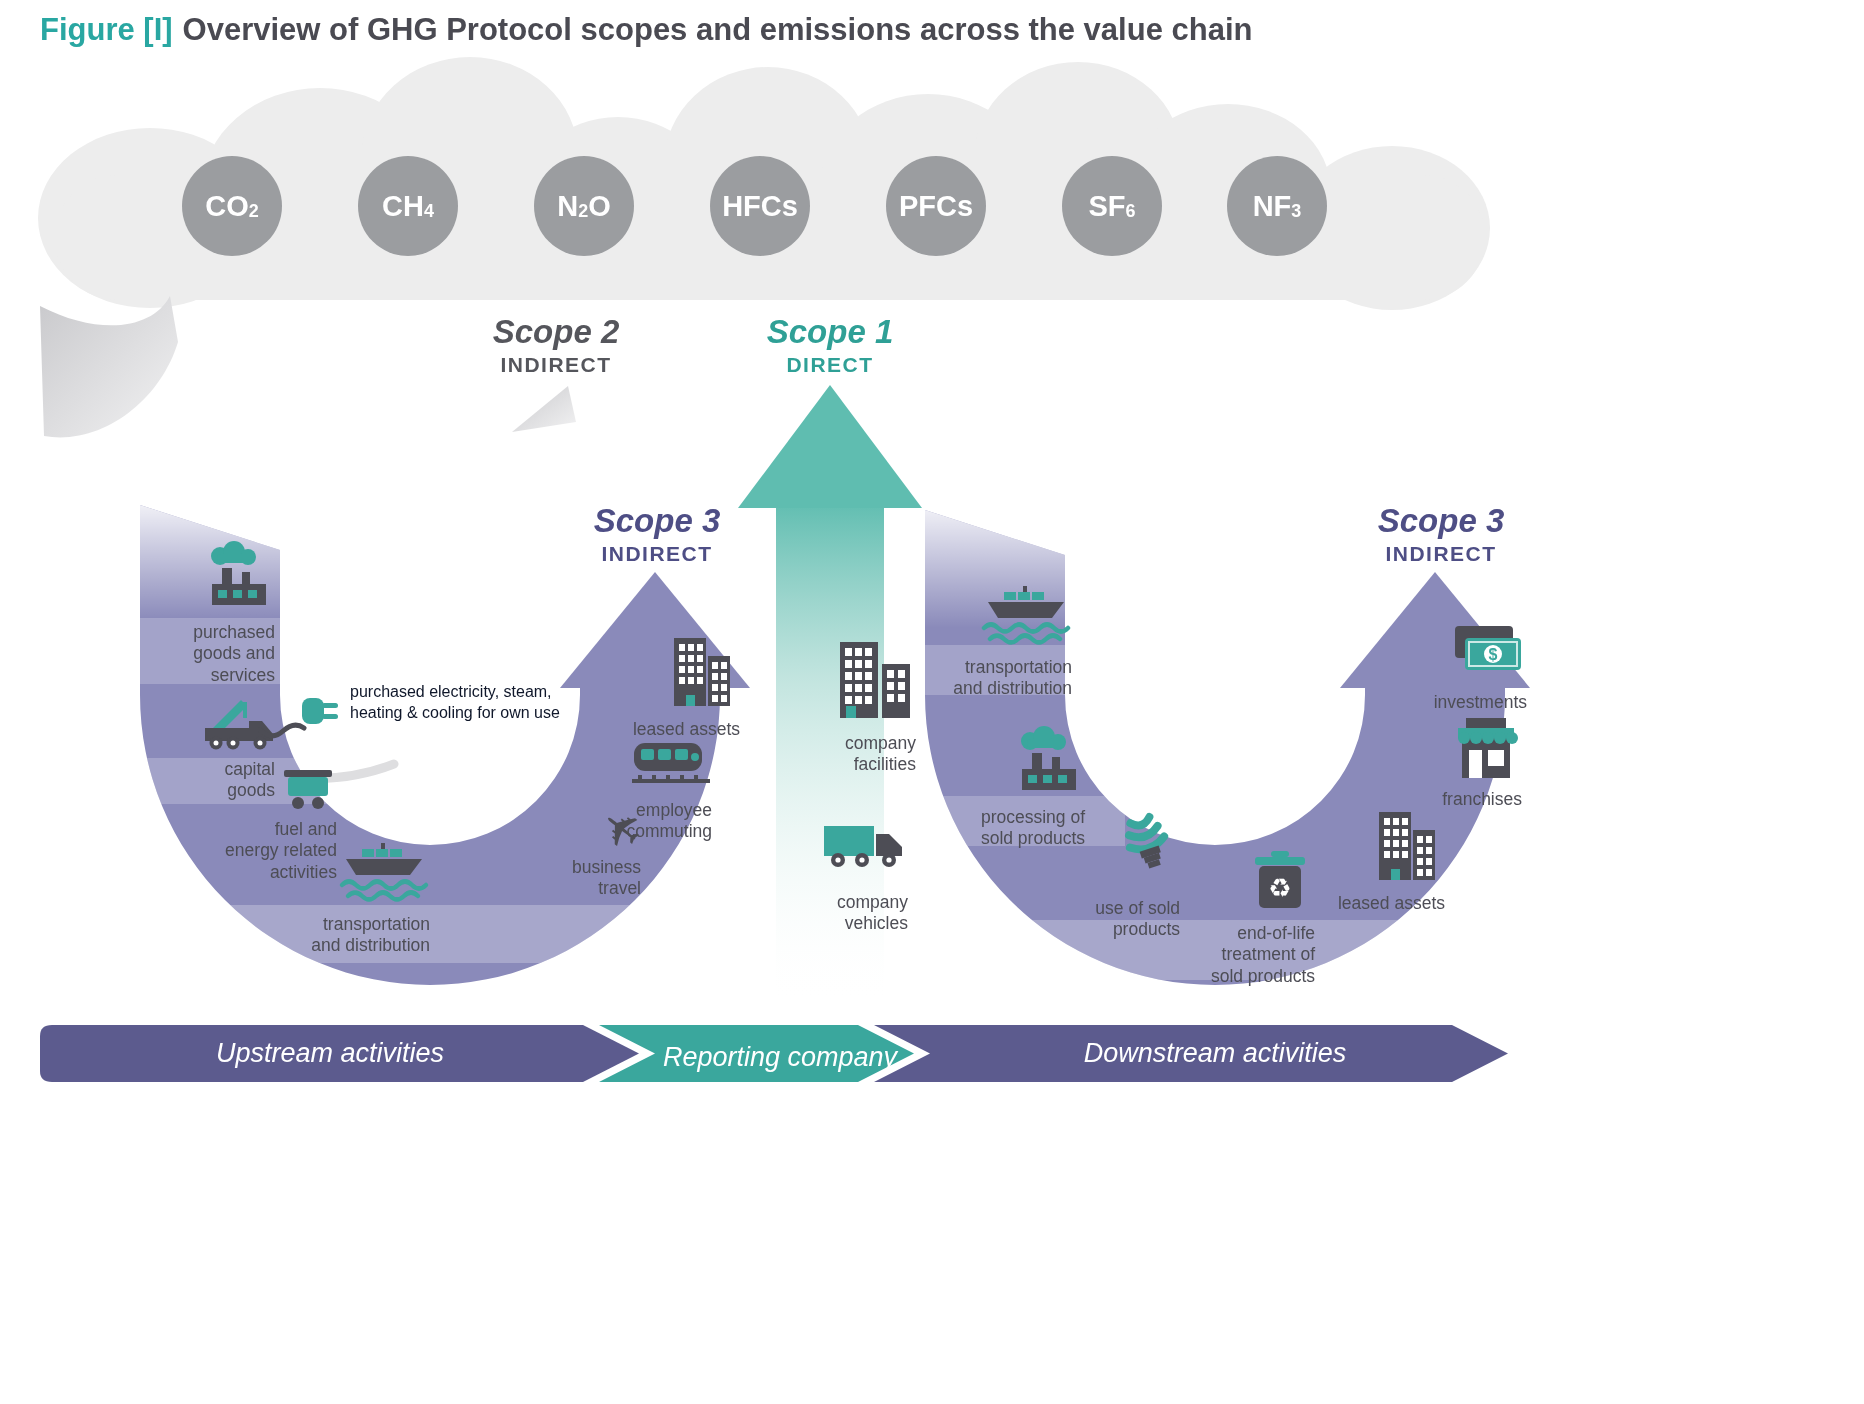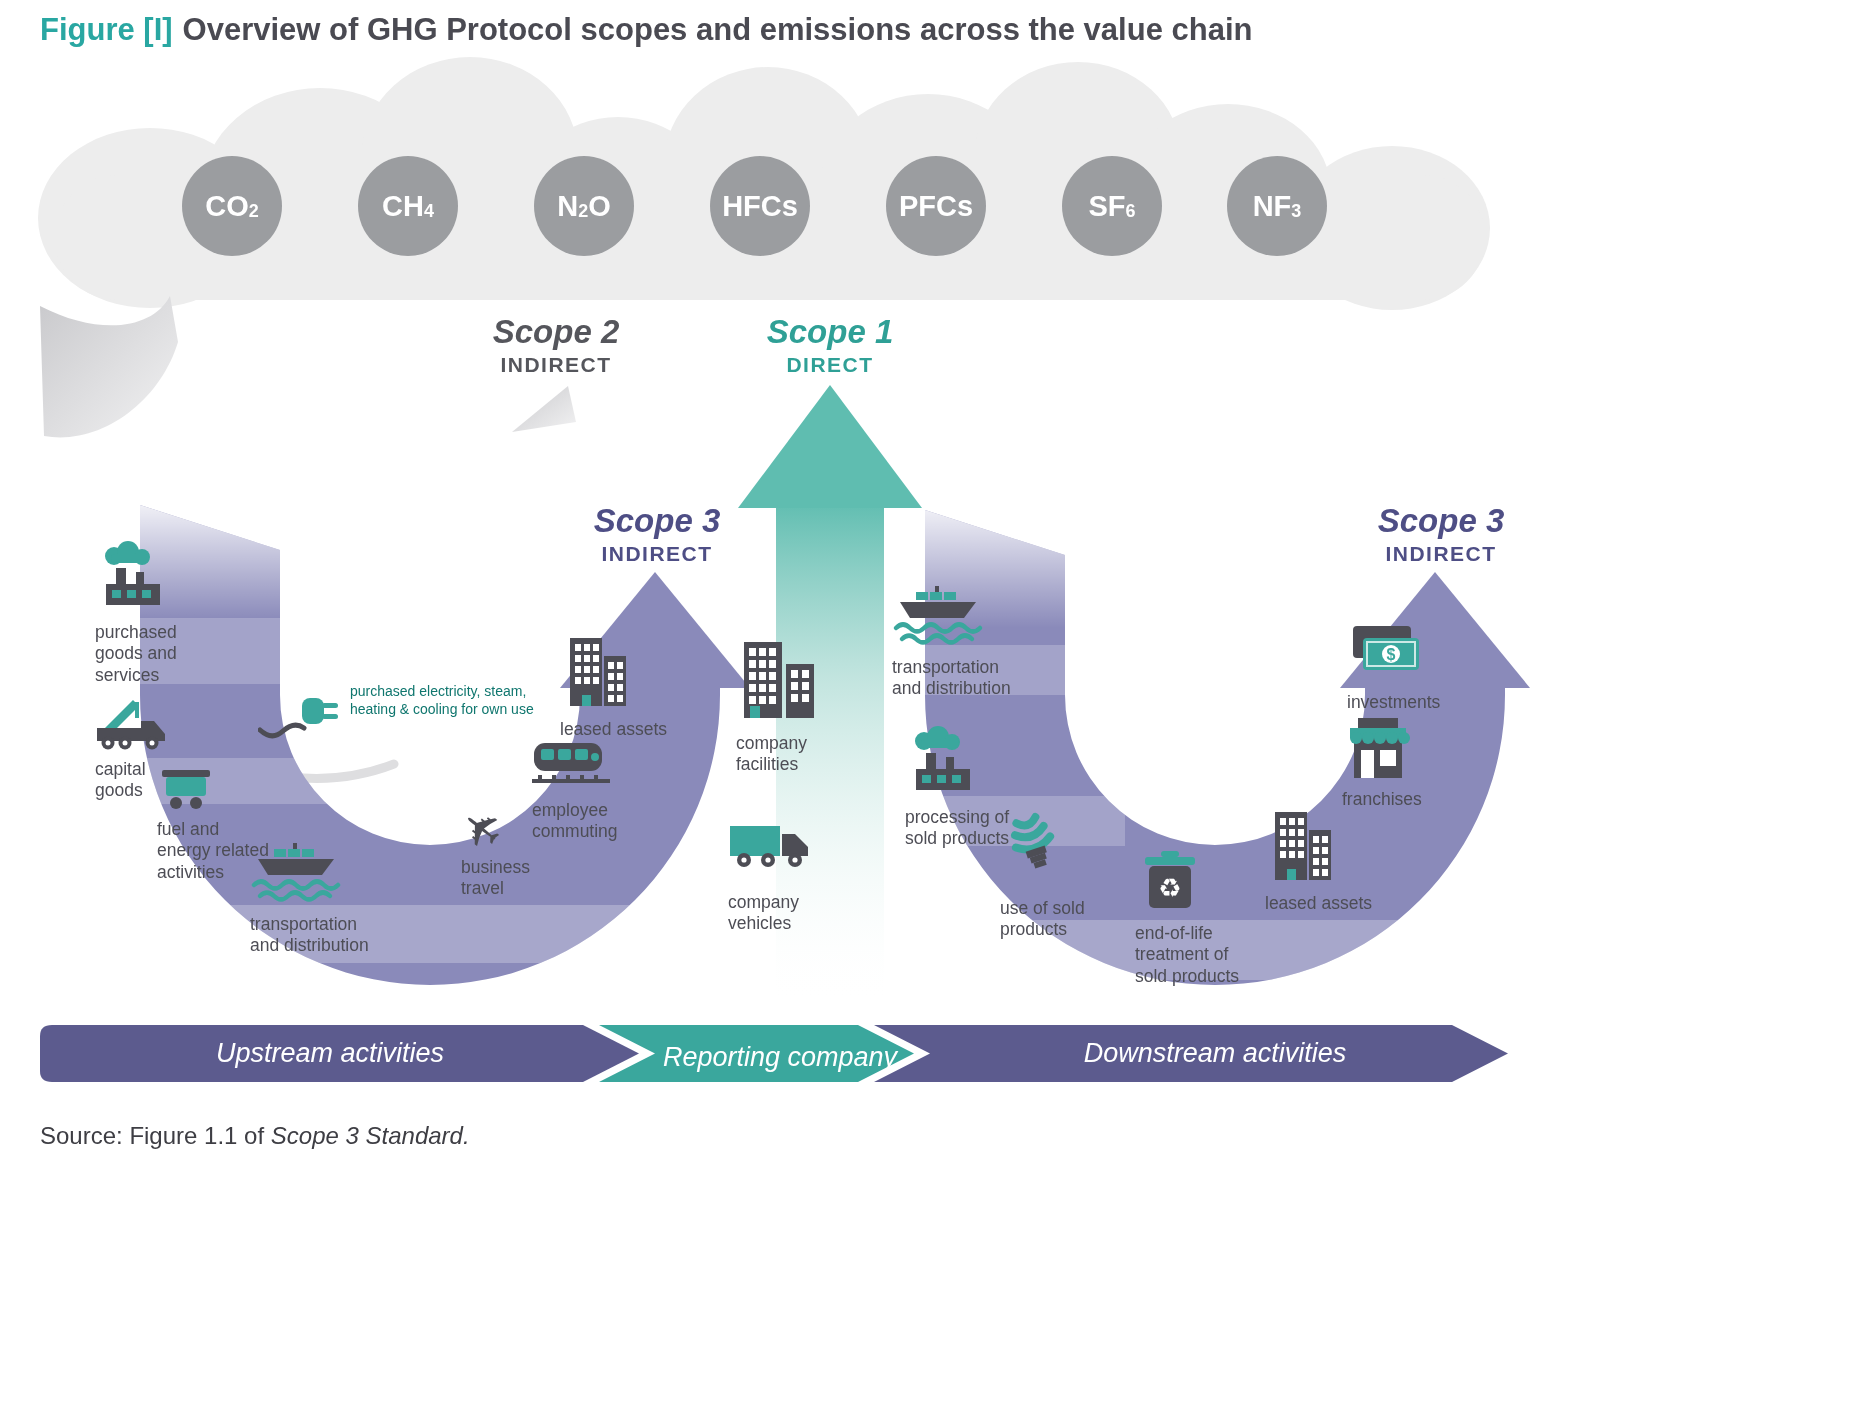--- a/index.html
+++ b/index.html
@@ -9,25 +9,25 @@
   .title{position:absolute;left:40px;top:12px;font-size:31px;font-weight:bold}
   .title .pfx{color:#29A7A2;margin-right:10px}
   .title .main{color:#4A4A52}
   .gas{position:absolute;width:100px;height:100px;border-radius:50%;background:#9B9DA0;color:#fff;
        font-weight:bold;font-size:29px;display:flex;align-items:center;justify-content:center}
   .gas .sub{font-size:0.62em;margin-top:0.6em}
   .scope{position:absolute;transform:translateX(-50%);text-align:center}
   .scope-t{font-size:33px;font-weight:bold;font-style:italic;line-height:1.1}
   .scope-s{font-size:21px;font-weight:bold;letter-spacing:1.5px;margin-top:3px}
   .c-scope1{color:#2FA096}.c-scope2{color:#55565C}.c-scope3{color:#4E4E85}
-  .item{position:absolute;width:180px;transform:translateX(-50%);text-align:left}
+  .item{position:absolute;width:180px;transform:translateX(-50%);text-align:right}
   .item .lbl{margin-top:3px;font-size:17.5px;line-height:1.22;color:#4D4D55;white-space:pre-line}
   .plane{display:inline-block;font-size:48px;color:#4D4D55;line-height:1;transform:scaleX(-1) rotate(-38deg)}
   .plugwrap{position:absolute}
-  .note{position:absolute;font-size:14px;line-height:1.3;color:#0f766e;white-space:pre-line;text-align:left}
+  .note{position:absolute;font-size:16px;line-height:1.3;color:#0f172a;white-space:pre-line;text-align:left}
   .barlbl{position:absolute;transform:translateX(-50%);color:#fff;font-size:27px;font-weight:normal;
           font-style:italic;white-space:nowrap;line-height:1}
   .source{position:absolute;font-size:24px;color:#3E3E44}
   .source .it{font-style:italic}
 </style>
 </head>
 <body>
 
 <div class="stage">
 
@@ -456,17 +456,14 @@
       <circle cx="44" cy="32" r="9" fill="#fff"></circle>
       <text x="44" y="38" text-anchor="middle" font-size="16" font-weight="bold" fill="#3AA79D">$</text>
     </svg>
     <div class="lbl" style="margin-top:8px">investments</div>
   </div>
 
   <div class="barlbl" style="left:330px;top:1040px">Upstream activities</div>
   <div class="barlbl" style="left:780px;top:1044px">Reporting company</div>
   <div class="barlbl" style="left:1215px;top:1040px">Downstream activities</div>
 
-  <div class="source" style="left:40px;top:1122px">
-    <span>Source: Figure 1.1 of </span><span class="it">Scope 3 Standard.</span>
-  </div>
 
 </div>
 
 </body></html>

